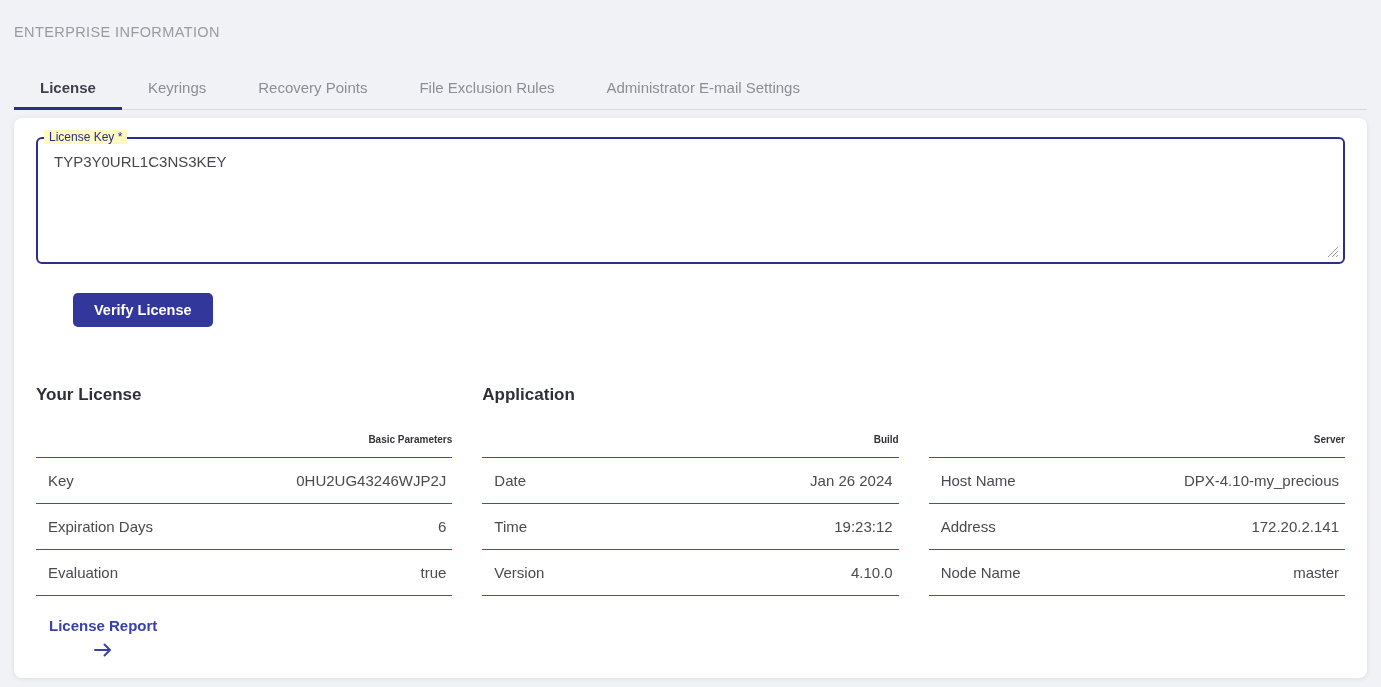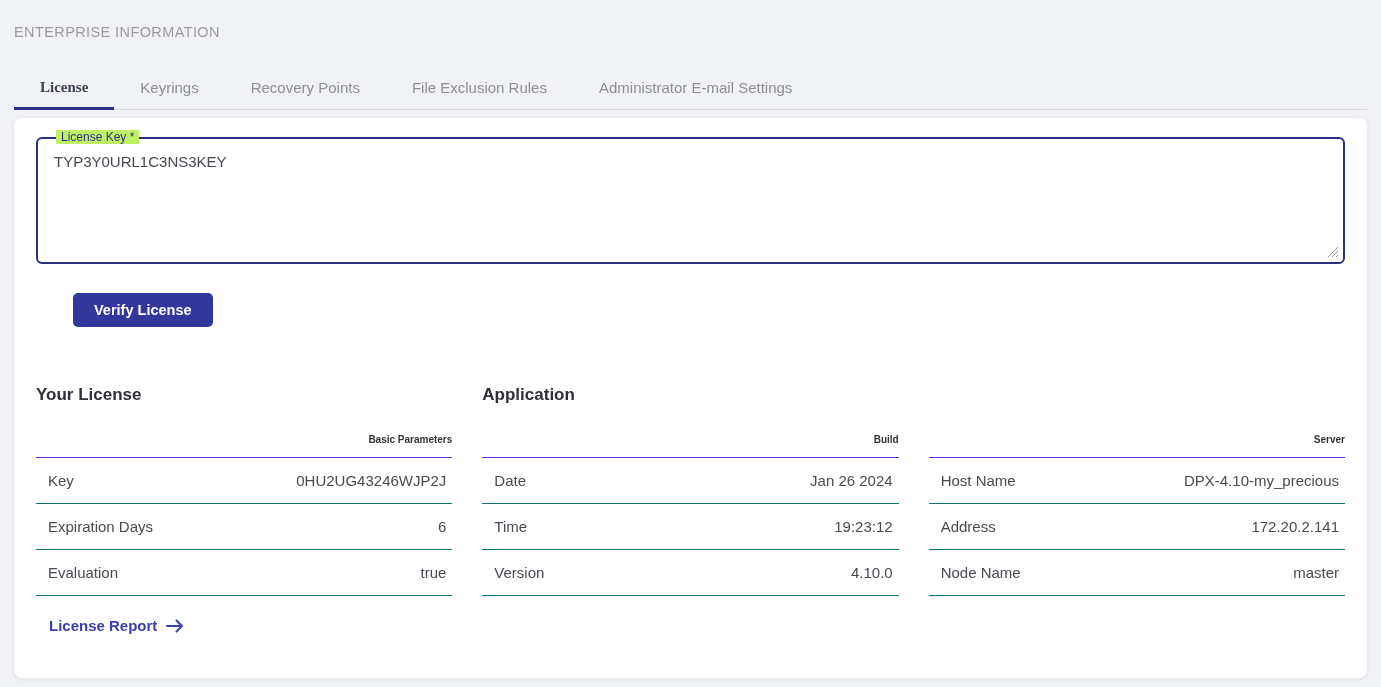--- a/index.html
+++ b/index.html
@@ -30,21 +30,20 @@
     line-height: 43px;
     padding: 0 26px;
     font-size: 15px;
     color: #8d8d97;
     cursor: pointer;
     white-space: nowrap;
   }
   .tab.active {
     color: #3f3f4e;
     font-weight: bold;
-    font-family: Liberation Serif, serif;
   }
   .tab.active::after {
     content: "";
     position: absolute;
     left: 0; right: 0; bottom: -1px;
     height: 3px;
     background: #2b3084;
   }
 
   
@@ -60,22 +59,22 @@
   
   .field {
     position: relative;
     border: 2px solid #2b3084;
     border-radius: 6px;
     height: 127px;
   }
   .field-label {
     position: absolute;
     top: -9px;
-    left: 18px;
-    background: #bef264;
+    left: 6px;
+    background: #fef9c3;
     padding: 0 5px;
     font-size: 12px;
     color: #2b3084;
   }
   .field textarea {
     width: 100%;
     height: 100%;
     border: none;
     outline: none;
     resize: none;
@@ -148,20 +147,21 @@
     margin-top: 21px;
     margin-left: 13px;
     display: inline-flex;
     align-items: center;
     gap: 9px;
     font-size: 15px;
     font-weight: bold;
     color: #3a41ab;
     text-decoration: none;
     cursor: pointer;
+    flex-direction: column;
   }
   .report-link svg { display: block; }
 </style>
 </head>
 <body>
 
 <div class="page">
 
   <div class="page-title">ENTERPRISE INFORMATION</div>
 

